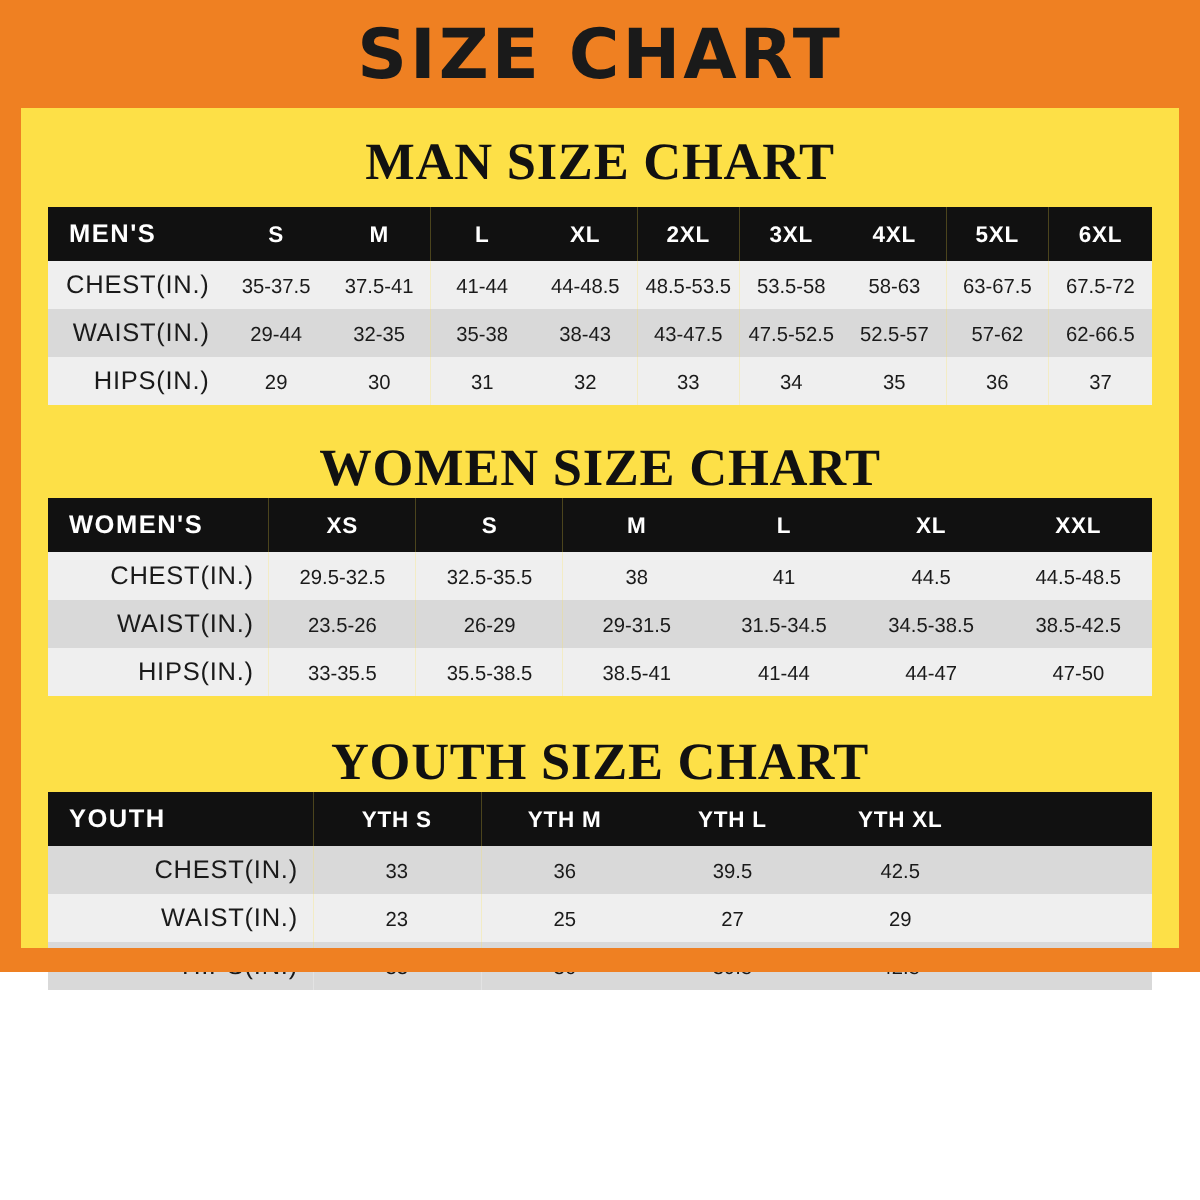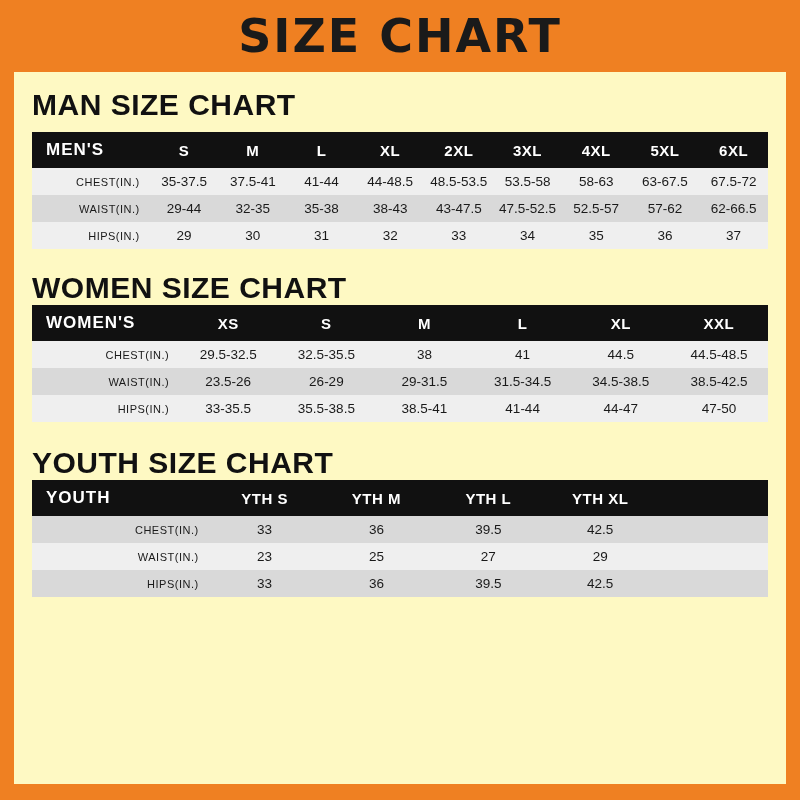--- a/index.html
+++ b/index.html
@@ -6,23 +6,23 @@
   html, body { margin: 0; padding: 0; }
   body {
     width: 800px;
     height: 800px;
     background: #ffffff;
     font-family: "Liberation Sans", sans-serif;
     overflow: hidden;
   }
   .page {
     width: 800px;
-    height: 800px;
+    height: 648px;
     position: relative;
-    background: #fef9c3;
+    background: #fde047;
     border-left: 14px solid #ef8022;
     border-right: 14px solid #ef8022;
   }
   .top-banner {
     height: 72px;
     background: #ef8022;
     display: flex;
     align-items: center;
     justify-content: center;
     margin: 0 -14px;
@@ -31,23 +31,24 @@
     font-family: "DejaVu Sans", sans-serif;
     font-weight: bold;
     font-size: 46px;
     letter-spacing: 2px;
     color: #1a1a1a;
   }
   .content {
     padding: 0 18px;
   }
   .section-title {
-    font-family: Liberation Sans, sans-serif;
+    text-align: center;
+    font-family: Liberation Serif, serif;
     font-weight: bold;
-    font-size: 30px;
+    font-size: 35px;
     color: #111;
     letter-spacing: 0.5px;
   }
   .mst { margin-top: 16px; margin-bottom: 10px; }
   .wst { margin-top: 22px; }
   .yst { margin-top: 24px; }
 
   table {
     width: 100%;
     border-collapse: collapse;
@@ -77,21 +78,21 @@
     letter-spacing: 1px;
   }
   tbody td {
     padding: 6px 2px;
     font-size: 13.5px;
     color: #1a1a1a;
   }
   tbody td.rowlabel {
     text-align: right;
     padding-right: 10px;
-    font-size: 11px;
+    font-size: 17px;
     letter-spacing: 0.5px;
     margin-top: 32px;
   }
   tbody tr.light { background: #efefef; }
   tbody tr.dark { background: #d9d9d9; }
 
   
   table.men col.c0 { width: 16%; }
   table.women col.c0 { width: 20%; }
   table.youth col.c0 { width: 24%; }

